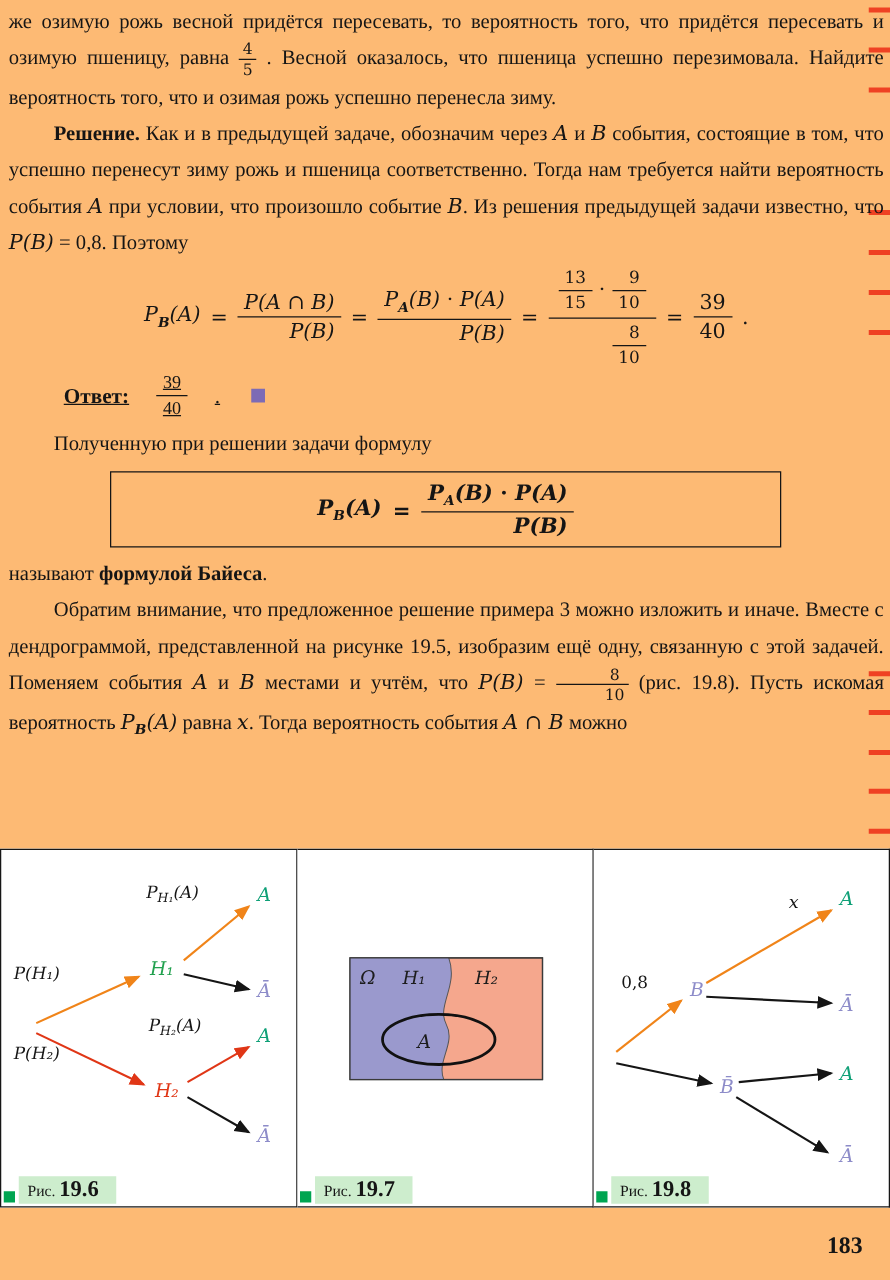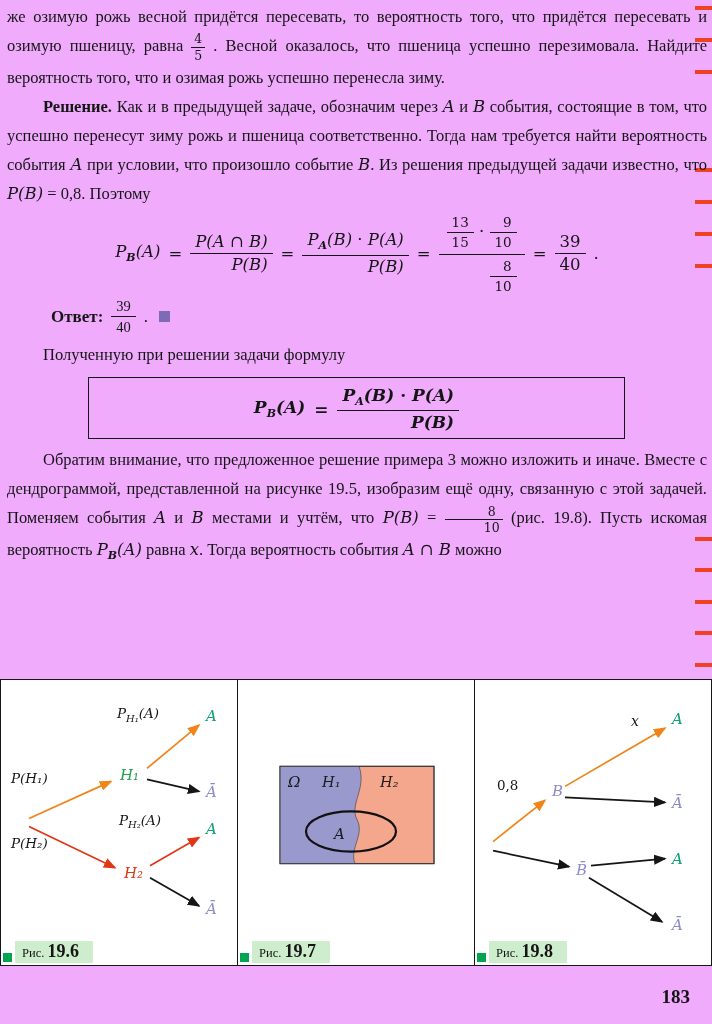--- a/index.html
+++ b/index.html
@@ -1,20 +1,20 @@
 <!DOCTYPE html>
 <html><head>
 <meta charset="utf-8">
 <title>Textbook page 183</title>
 <style>
   * { box-sizing: border-box; }
   body { margin: 0; background: #9a9a9a; }
   .page {
     position: relative; width: 712px; height: 1024px; margin: 0 auto;
-    background: #f0abfc; color: #151515; overflow: hidden;
+    background: #fdba74; color: #151515; overflow: hidden;
     font-family: "Liberation Serif", "DejaVu Serif", serif;
   }
   .text-col { position: absolute; left: 7px; top: 2px; width: 700px; }
   .para { margin: 0; font-size: 16.5px; line-height: 29px; text-align: justify; }
   .indent { text-indent: 36px; }
   .mi { font-style: italic; font-family: "DejaVu Serif", serif; }
   b { font-weight: bold; }
   .tok { white-space: nowrap; }
   sub.sb { font-weight: bold; font-style: italic; font-size: 11px; font-family: "DejaVu Serif", serif; }
 
@@ -29,21 +29,21 @@
   .fr > .num { display: block; border-bottom: 1.2px solid #151515; padding: 0 5px 2px; }
   .fr > .den { display: block; padding: 2px 5px 0; }
 
   .formula { display: flex; justify-content: center; align-items: center; gap: 8px;
              margin: 5px 0 4px; font-size: 16.5px; font-family: "DejaVu Serif", serif; }
   .fr.inner { font-size: 13.5px; }
   .fr.big > .num { padding: 2px 8px 4px; }
   .fr.big > .den { padding: 4px 8px 0; }
   .fr.big .inner { vertical-align: middle; }
 
-  .answer { display: flex; align-items: center; gap: 8px; margin: 3px 0 4px 44px; font-size: 17px; }
+  .answer { display: flex; align-items: center; gap: 22px; margin: 3px 0 4px 44px; font-size: 17px; text-decoration: underline; }
   .answer .fr { font-size: 14.5px; }
   .endsq { width: 11px; height: 11px; background: #7d6bb5; display: inline-block; margin-left: 3px; }
 
   .bayes-box { width: 537px; margin: 8px 0 6px 81px; border: 1.5px solid #151515;
                padding: 8px 0 6px; display: flex; justify-content: center; align-items: center;
                gap: 9px; font-weight: bold; font-size: 17px; font-family: "DejaVu Serif", serif; }
 
   
   .figures { position: absolute; left: 0; top: 679px; width: 712px; height: 287px;
              display: flex; background: #fff; }
@@ -143,20 +143,24 @@
 
     <div class="bayes-box">
       <span class="tok"><span class="mi">P</span><sub class="sb">B</sub><span class="mi">(A)</span></span>
       <span>=</span>
       <span class="fr">
         <span class="num"><span class="mi">P</span><sub class="sb">A</sub><span class="mi">(B)</span> <span>·</span> <span class="mi">P</span><span class="mi">(A)</span></span>
         <span class="den mi">P(B)</span>
       </span>
     </div>
 
+    <p class="para">
+      <span>называют</span>
+      <b>формулой Байеса</b><span>.</span>
+    </p>
 
     <p class="para indent">
       <span>Обратим внимание, что предложенное решение примера 3 можно изложить и иначе. Вместе с дендрограммой, представленной на рисунке 19.5, изобразим ещё одну, связанную с этой задачей. Поменяем события</span>
       <span class="mi">A</span>
       <span>и</span>
       <span class="mi">B</span>
       <span>местами и учтём, что</span>
       <span class="mi">P(B)</span>
       <span>=</span>
       <span class="ifrac"><span class="num">8</span><span class="den">10</span></span>

